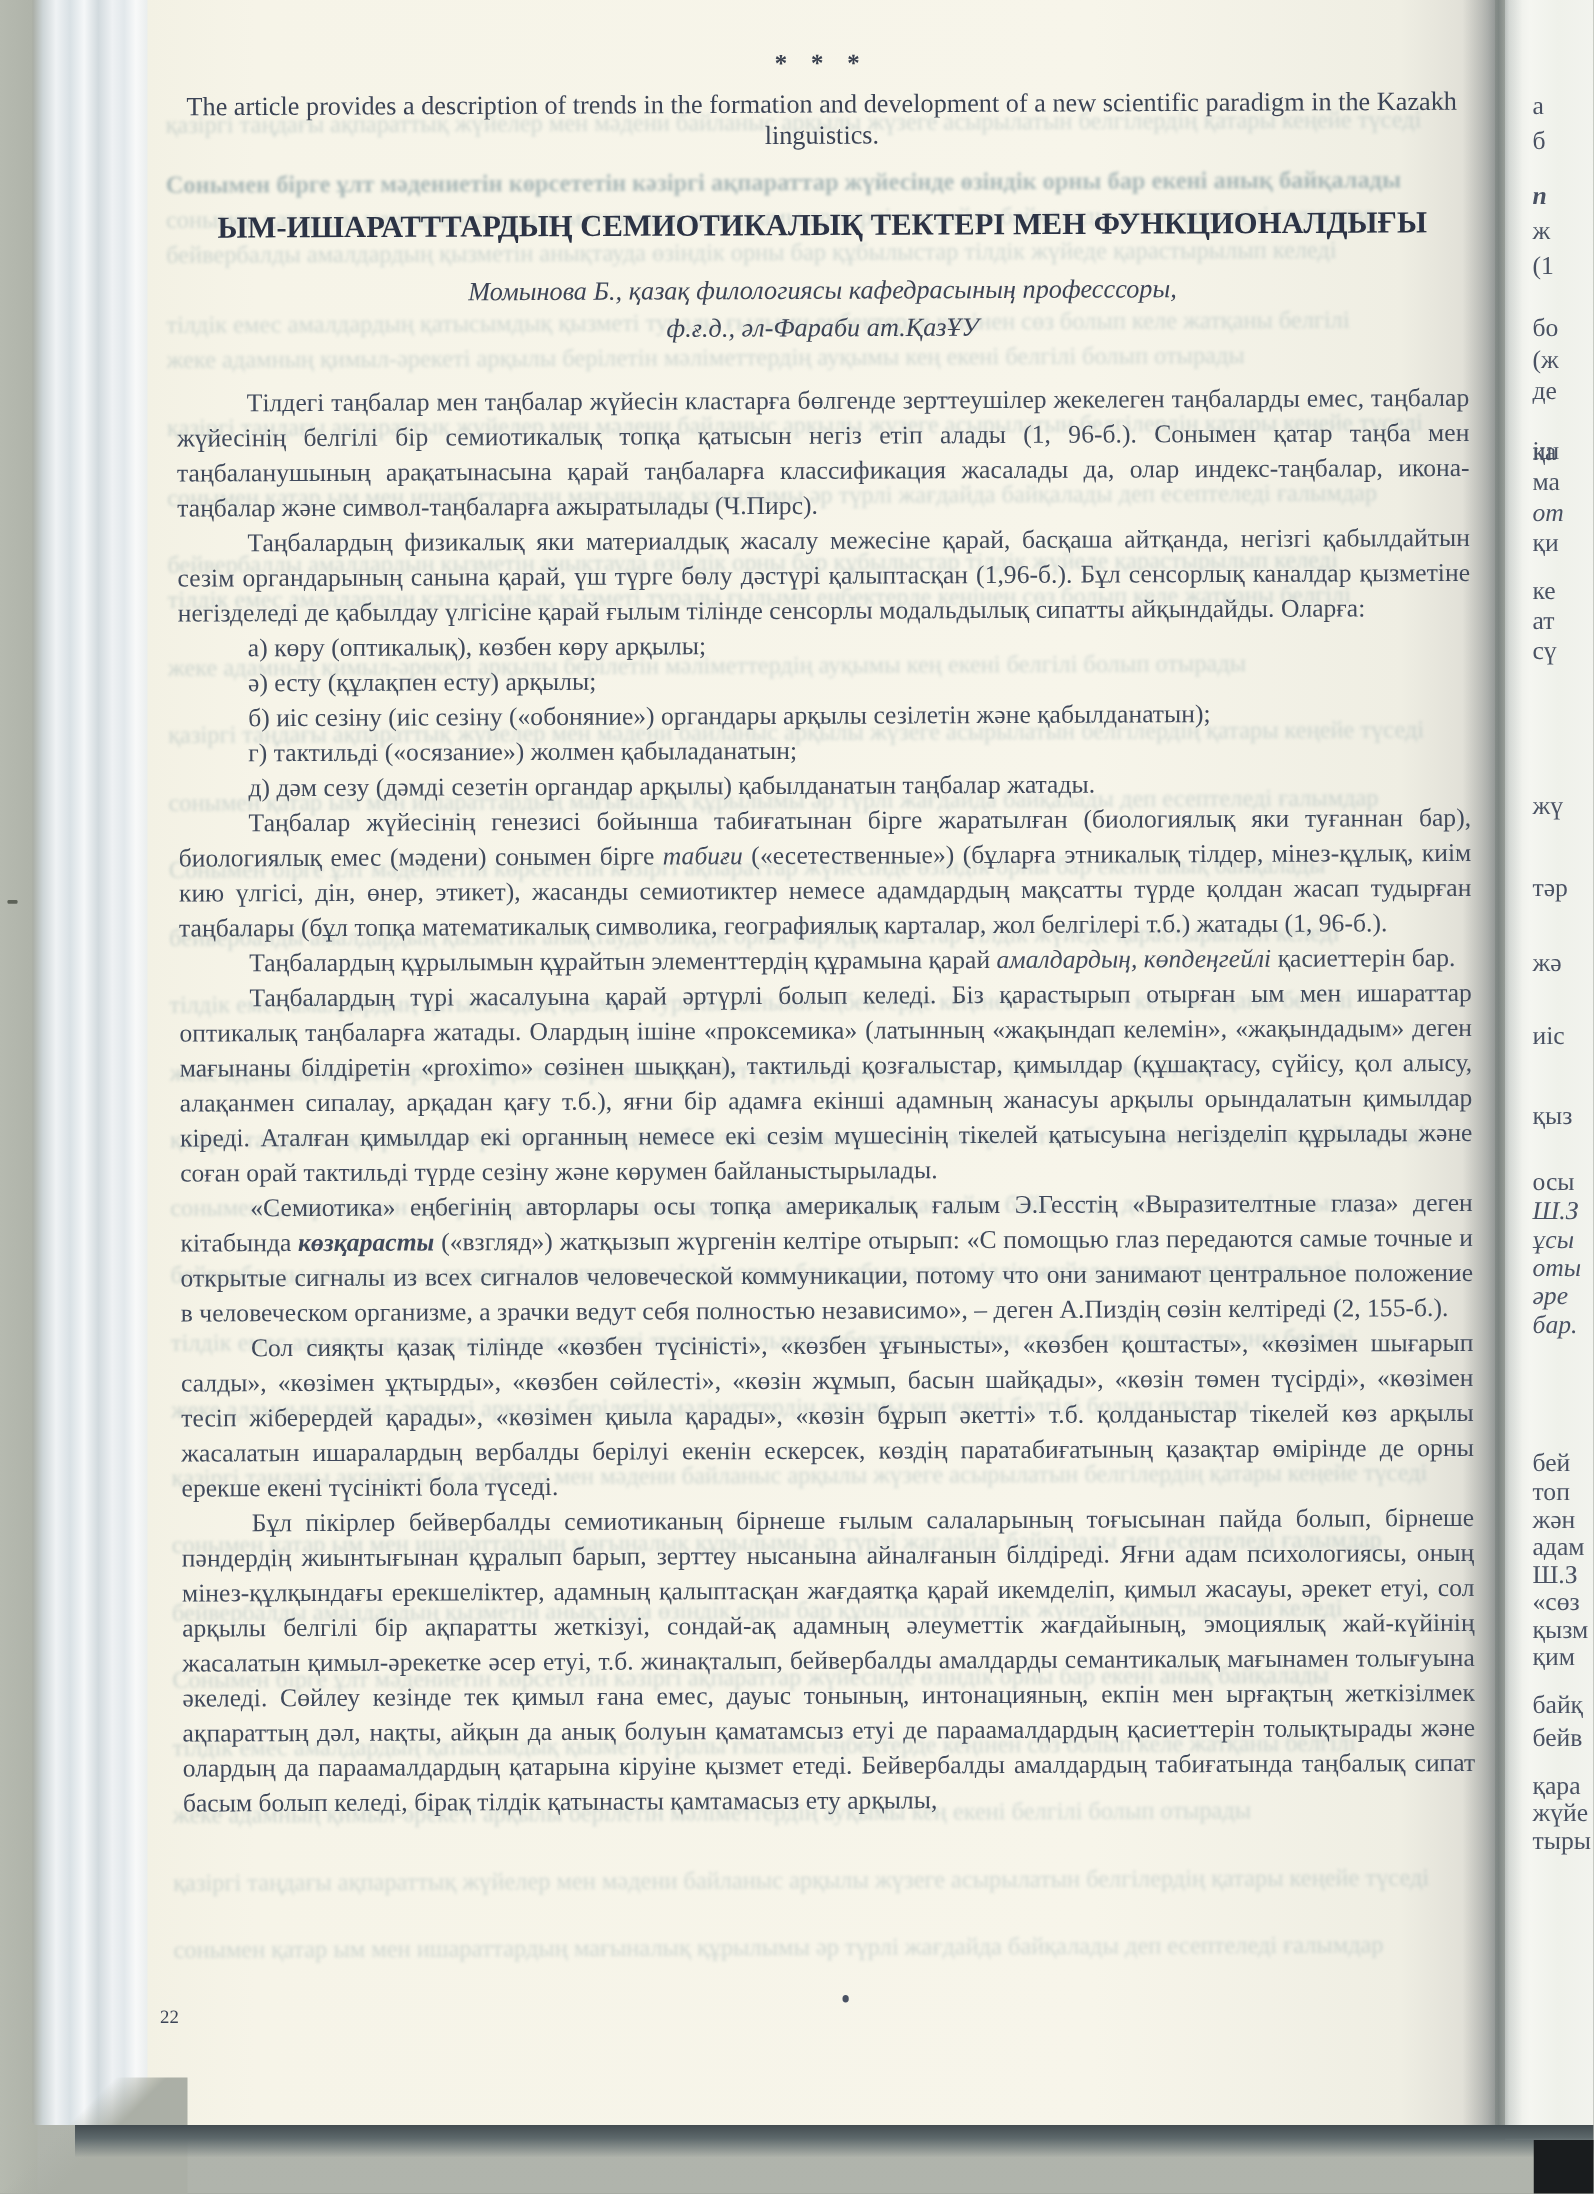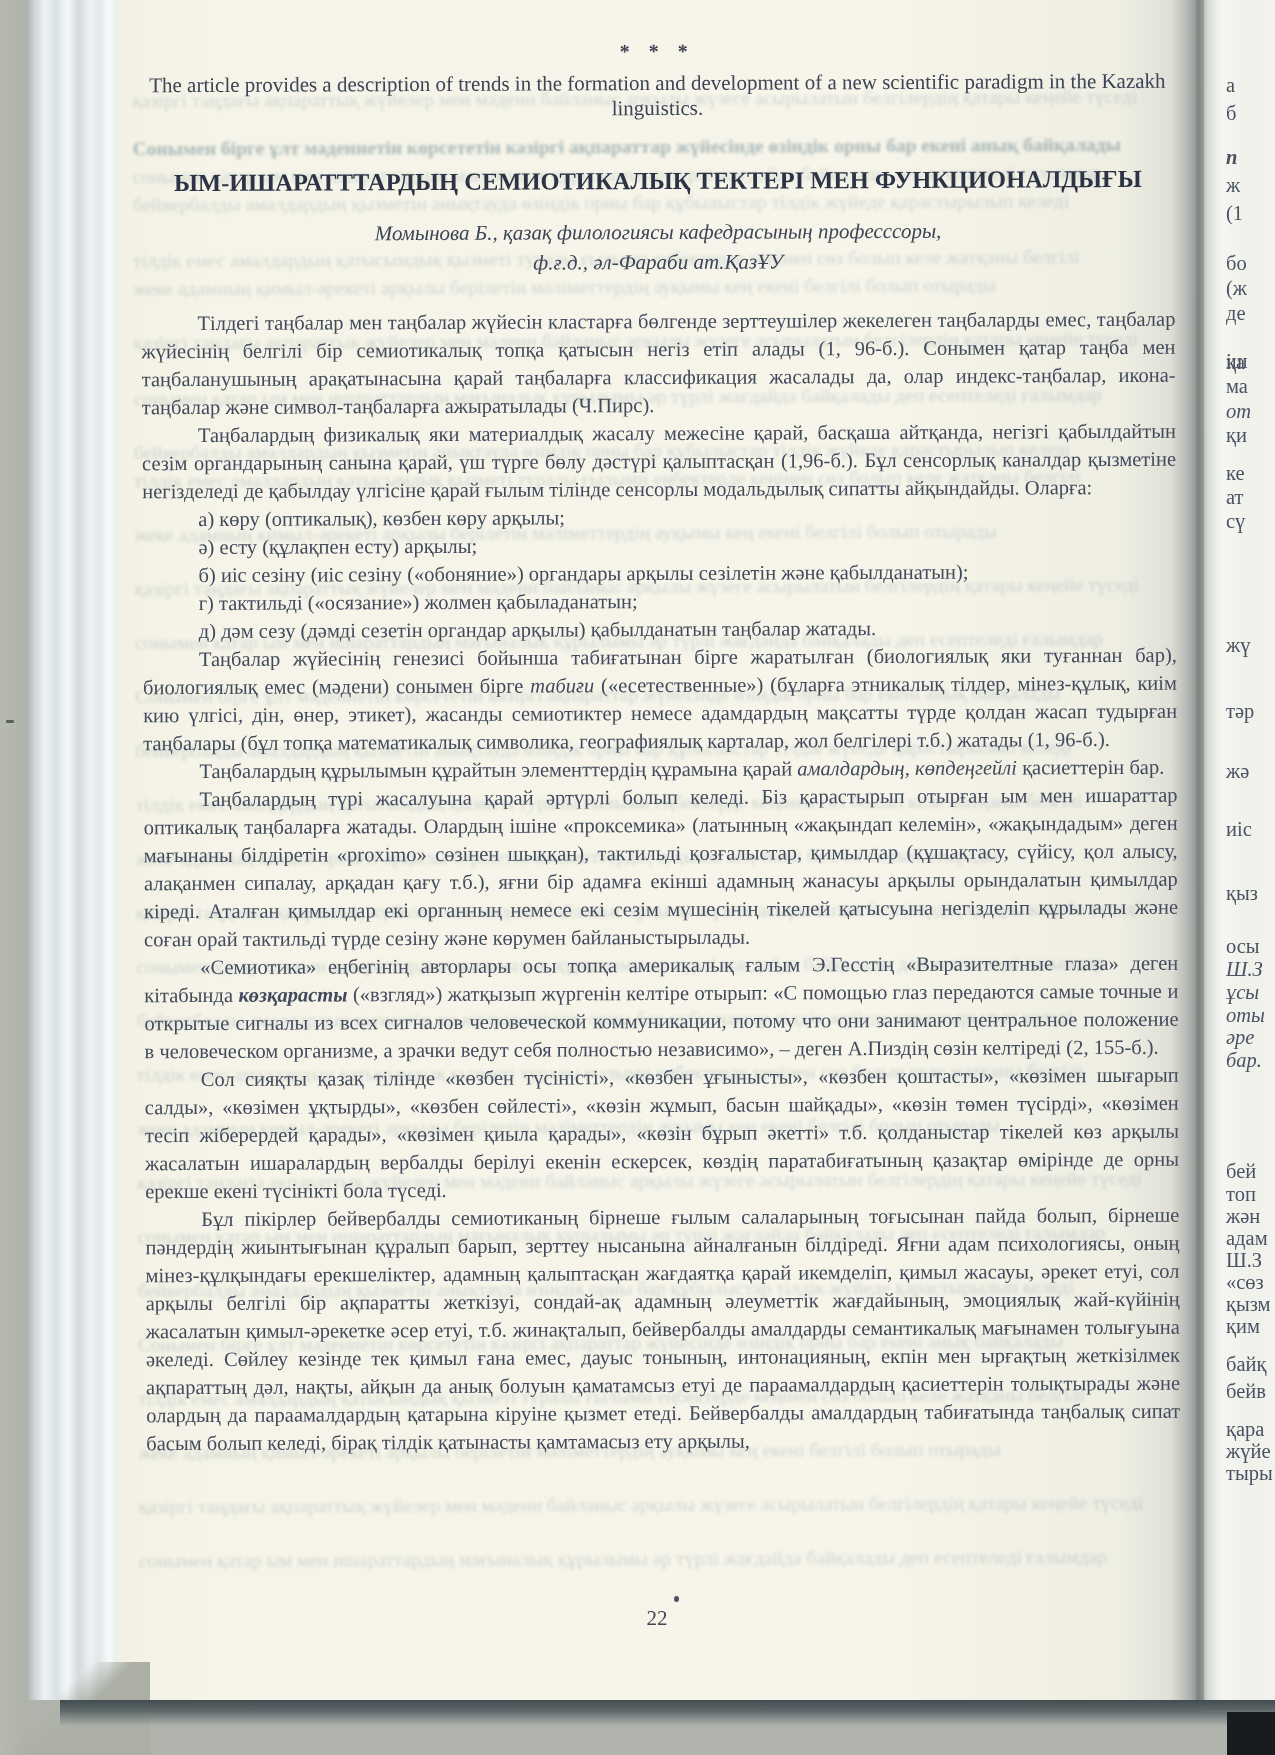--- a/index.html
+++ b/index.html
@@ -21,22 +21,22 @@
            transform-origin:50% 0;color:#414a5c;z-index:2;}
   .stars{margin-top:40px;text-align:center;font-weight:bold;font-size:20px;letter-spacing:7px;color:#39404f;}
   .english{margin-top:8px;text-align:center;font-size:21px;line-height:25px;color:#3c4456;}
   .title{margin-top:46px;text-align:center;font-weight:bold;font-size:24.5px;line-height:28px;color:#2c3345;}
   .authors{margin-top:22px;text-align:center;font-style:italic;font-size:21px;line-height:30px;color:#3c4456;}
   .body-text{margin-top:30px;font-size:20.5px;line-height:28px;text-align:justify;}
   .body-text p{margin:0;text-indent:56px;}
   .body-text p.li{text-align:left;}
   .body-text .i{font-style:italic;}
   .body-text .bi{font-style:italic;font-weight:bold;}
-  .pageno{position:absolute;left:22px;top:1606px;width:1034px;text-align:center;
-          font-size:21px;color:#3c4456;z-index:2;}
+  .pageno{position:absolute;left:10px;top:1606px;width:1034px;
+          font-size:15px;color:#3c4456;z-index:2;}
   
   .ghost{position:absolute;left:14px;top:0;width:1044px;height:1700px;z-index:1;
          transform:rotate(-0.25deg);transform-origin:50% 0;pointer-events:none;}
   .ghost .gl{position:absolute;left:0;width:100%;font-size:19.5px;white-space:nowrap;
              overflow:hidden;color:rgba(104,136,146,0.55);filter:blur(1.4px);opacity:.5;
              text-align:justify;}
   .ghost .gl.b{font-weight:bold;color:rgba(74,110,124,0.72);opacity:.62;}
   
   .gutter{position:absolute;left:1170px;top:0;width:48px;height:1710px;z-index:3;
           background:linear-gradient(90deg,rgba(120,128,128,0) 0%,rgba(104,112,114,0.38) 42%,

